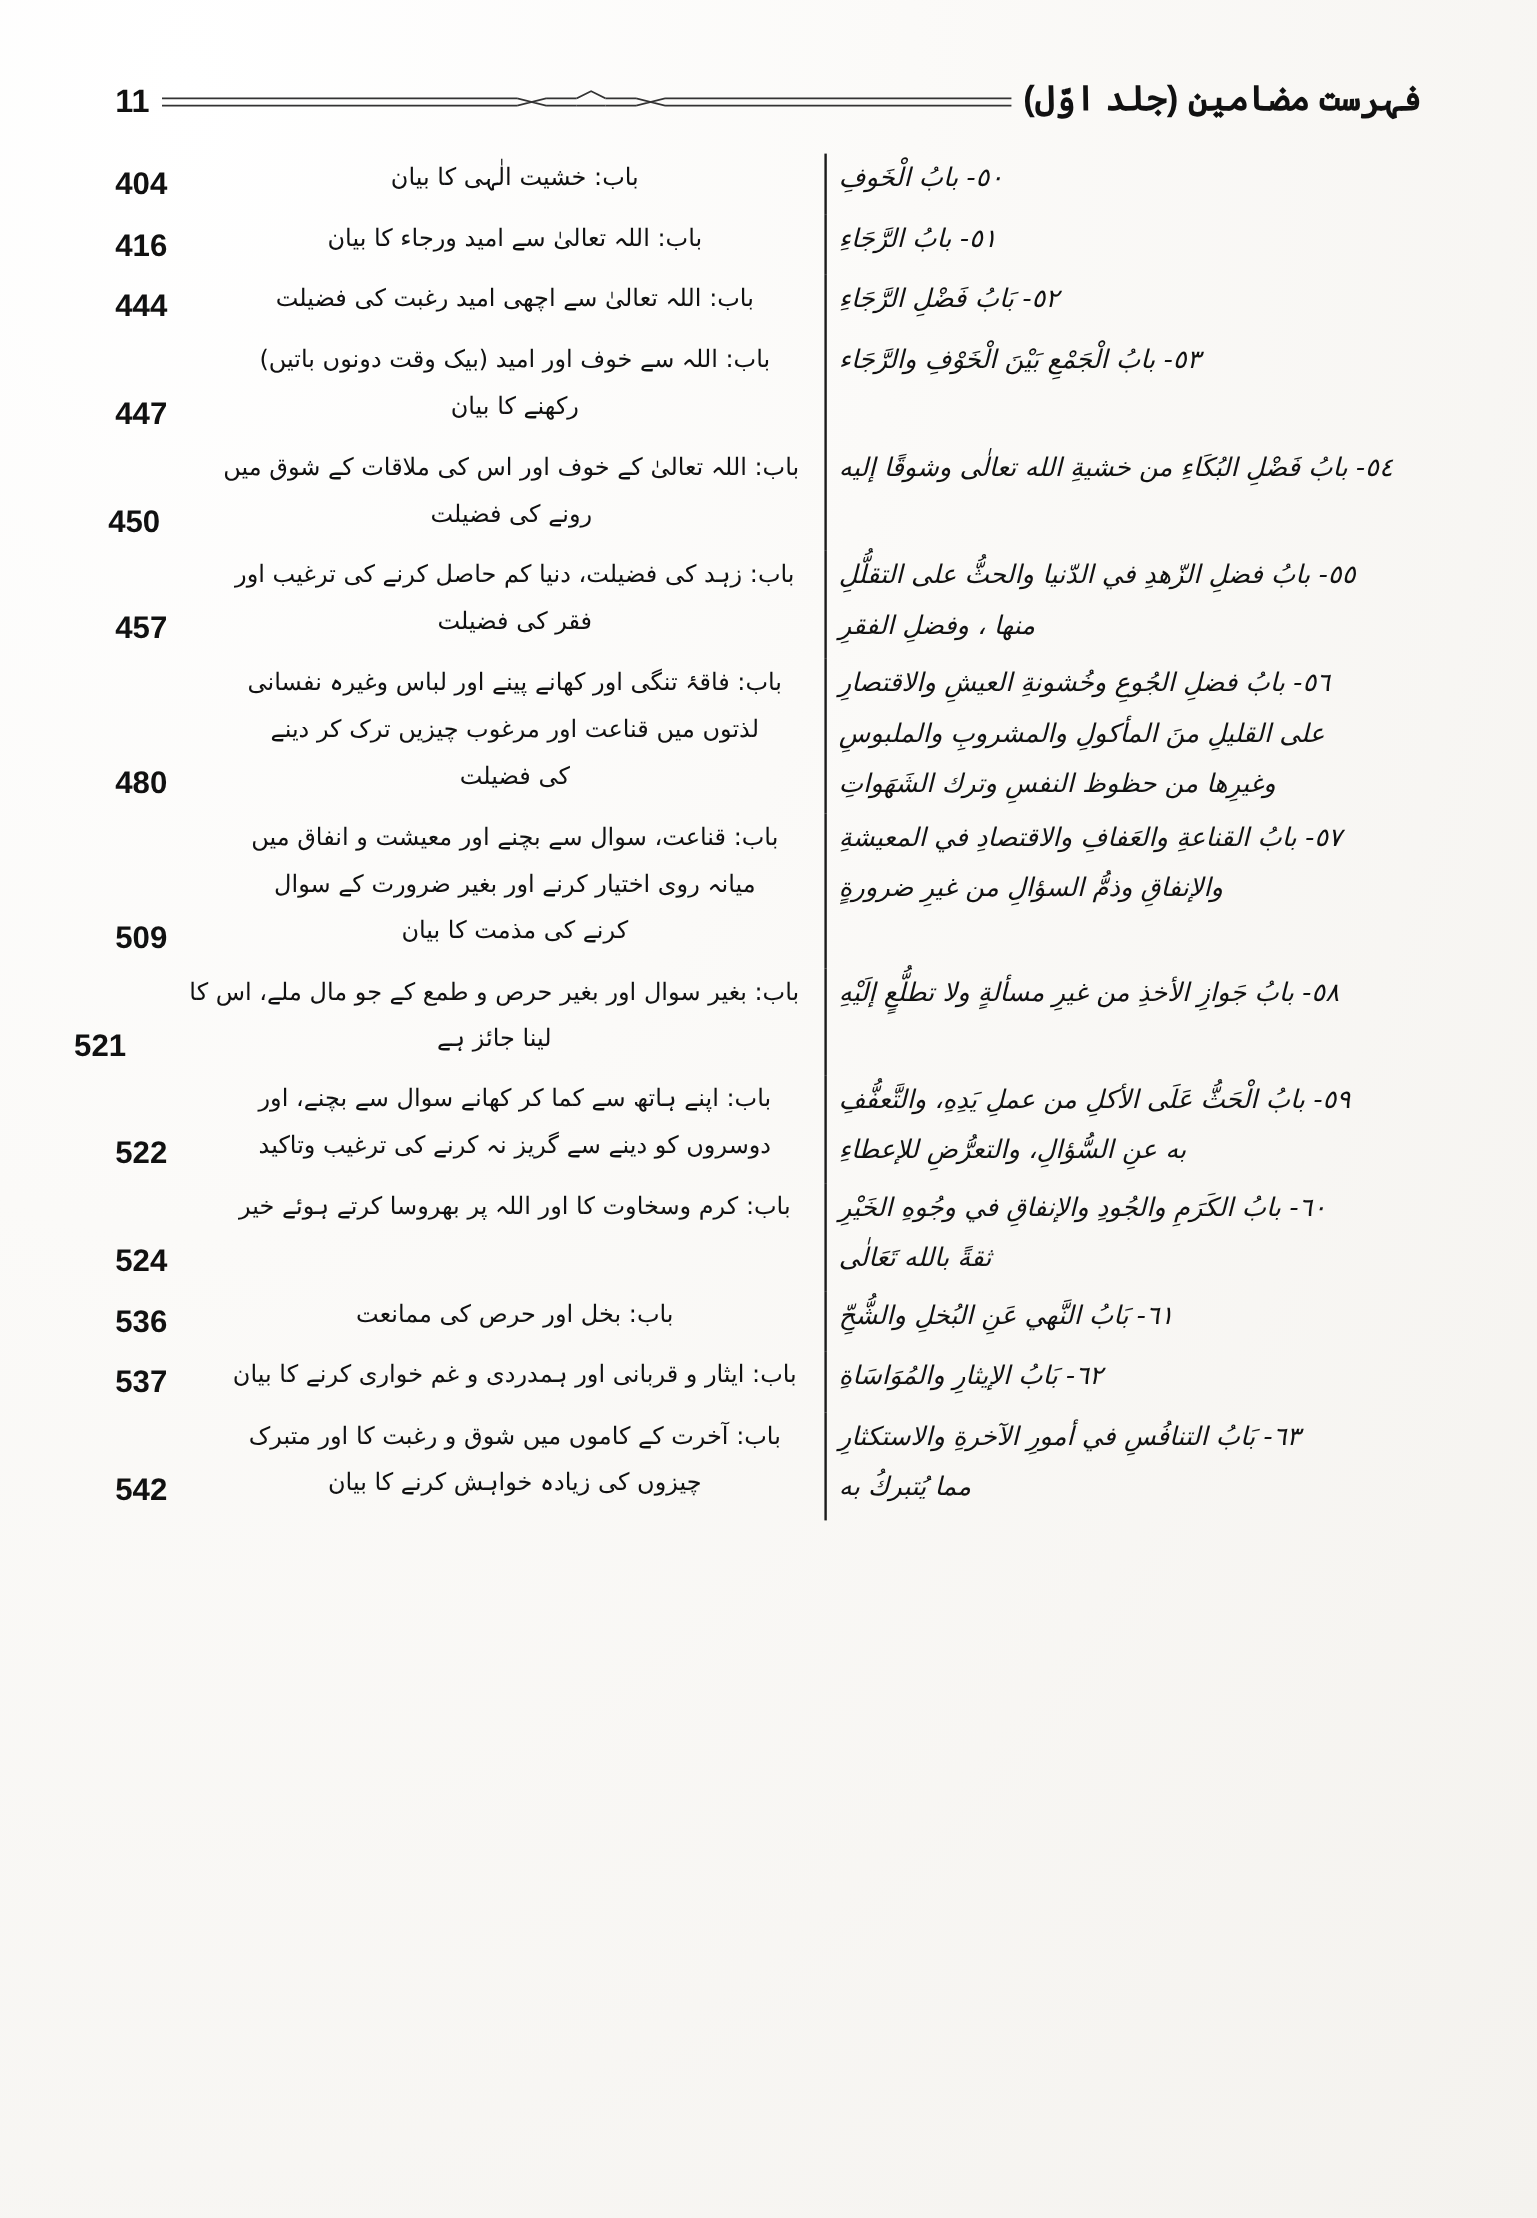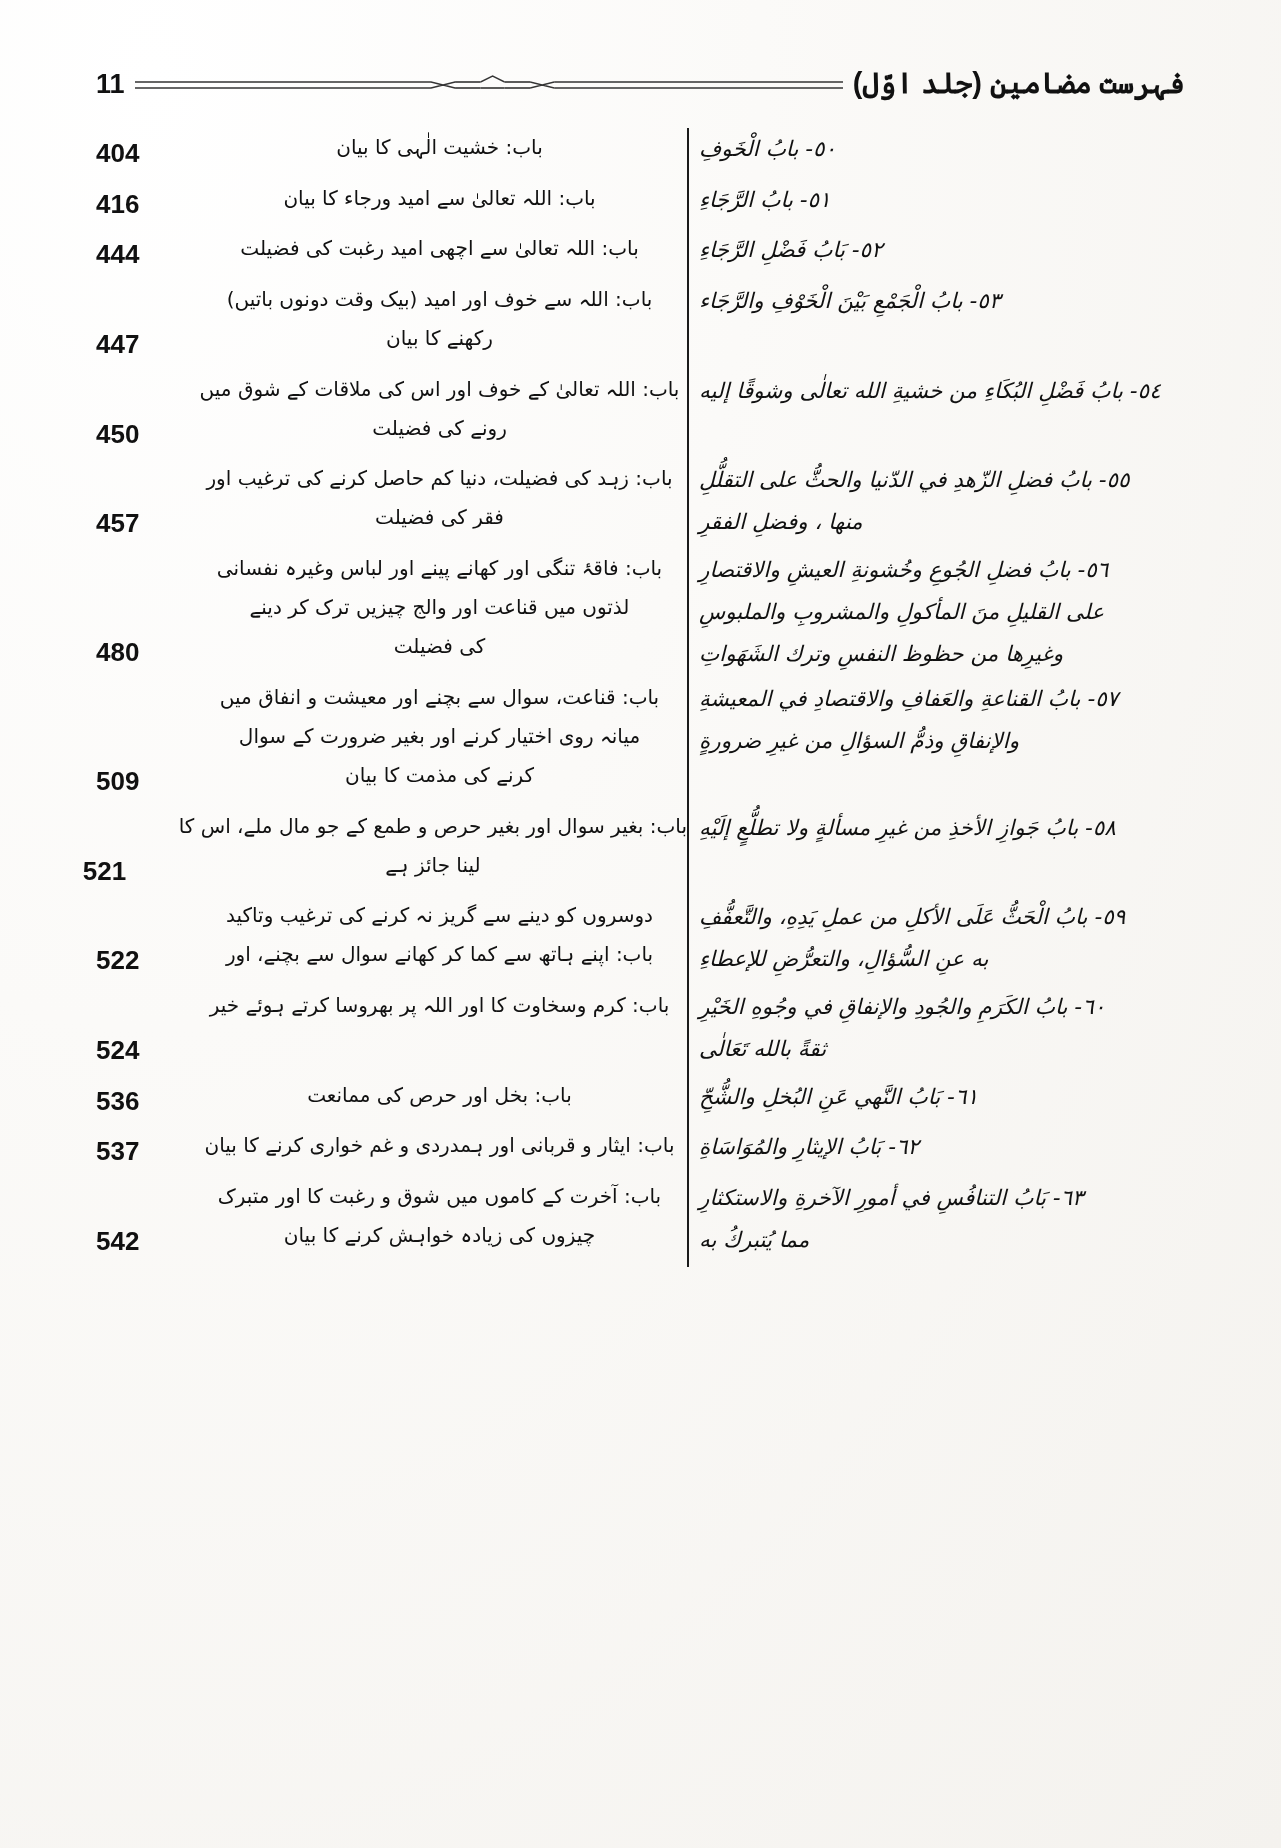--- a/index.html
+++ b/index.html
@@ -75,21 +75,21 @@
   }
   .col-div{
     flex:0 0 2px;
     width:2px;
     background:#1b1b1b;
     align-self:stretch;
   }
   .col-ur{
     flex:1 1 auto;
     text-align:center;
-    padding:0 0 0 6px;
+    padding:0 21px 0 6px;
     box-sizing:border-box;
     position:relative;
   }
   .col-pg{
     flex:0 0 96px;
     width:96px;
     direction:ltr;
     text-align:left;
     padding-left:6px;
     box-sizing:border-box;
@@ -232,21 +232,21 @@
       </div>
       <div class="row">
         <div class="col-ar">
           <div class="ar-line">٥٦- بابُ فضلِ الجُوعِ وخُشونةِ العیشِ والاقتصارِ</div>
           <div class="ar-line l2">على القلیلِ منَ المأكولِ والمشروبِ والملبوسِ</div>
           <div class="ar-line l3">وغیرِها من حظوظ النفسِ وترك الشَهَواتِ</div>
         </div>
         <div class="col-div"></div>
         <div class="col-ur">
           <div class="ur-line">باب:  فاقۂ تنگی اور کھانے پینے اور لباس وغیرہ نفسانی</div>
-          <div class="ur-line">لذتوں میں قناعت اور والج چیزیں ترک کر دینے</div>
+          <div class="ur-line">لذتوں میں قناعت اور مرغوب چیزیں ترک کر دینے</div>
           <div class="ur-line">کی فضیلت</div>
         </div>
         <div class="col-pg">
           <div class="pg" style="margin-top: 78px;">480</div>
         </div>
       </div>
       <div class="row">
         <div class="col-ar">
           <div class="ar-line">٥٧- بابُ القناعةِ والعَفافِ والاقتصادِ في المعیشةِ</div>
           <div class="ar-line l2">والإنفاقِ وذمُّ السؤالِ من غیرِ ضرورةٍ</div>
@@ -276,22 +276,22 @@
           <div class="pg" style="margin-top: 39px;">521</div>
         </div>
       </div>
       <div class="row">
         <div class="col-ar">
           <div class="ar-line">٥٩- بابُ الْحَثُّ عَلَى الأكلِ من عملِ یَدِهِ، والتَّعفُّفِ</div>
           <div class="ar-line l2">به عنِ السُّؤالِ، والتعرُّضِ للإعطاءِ</div>
         </div>
         <div class="col-div"></div>
         <div class="col-ur">
+          <div class="ur-line">باب:  اپنے ہاتھ سے کما کر کھانے سوال سے بچنے، اور</div>
           <div class="ur-line">دوسروں کو دینے سے گریز نہ کرنے کی ترغیب وتاکید</div>
-          <div class="ur-line">باب:  اپنے ہاتھ سے کما کر کھانے سوال سے بچنے، اور</div>
         </div>
         <div class="col-pg">
           <div class="pg" style="margin-top: 39px;">522</div>
         </div>
       </div>
       <div class="row">
         <div class="col-ar">
           <div class="ar-line">٦٠- بابُ الكَرَمِ والجُودِ والإنفاقِ في وجُوهِ الخَیْرِ</div>
           <div class="ar-line l2">ثقةً بالله تَعَالٰی</div>
         </div>

